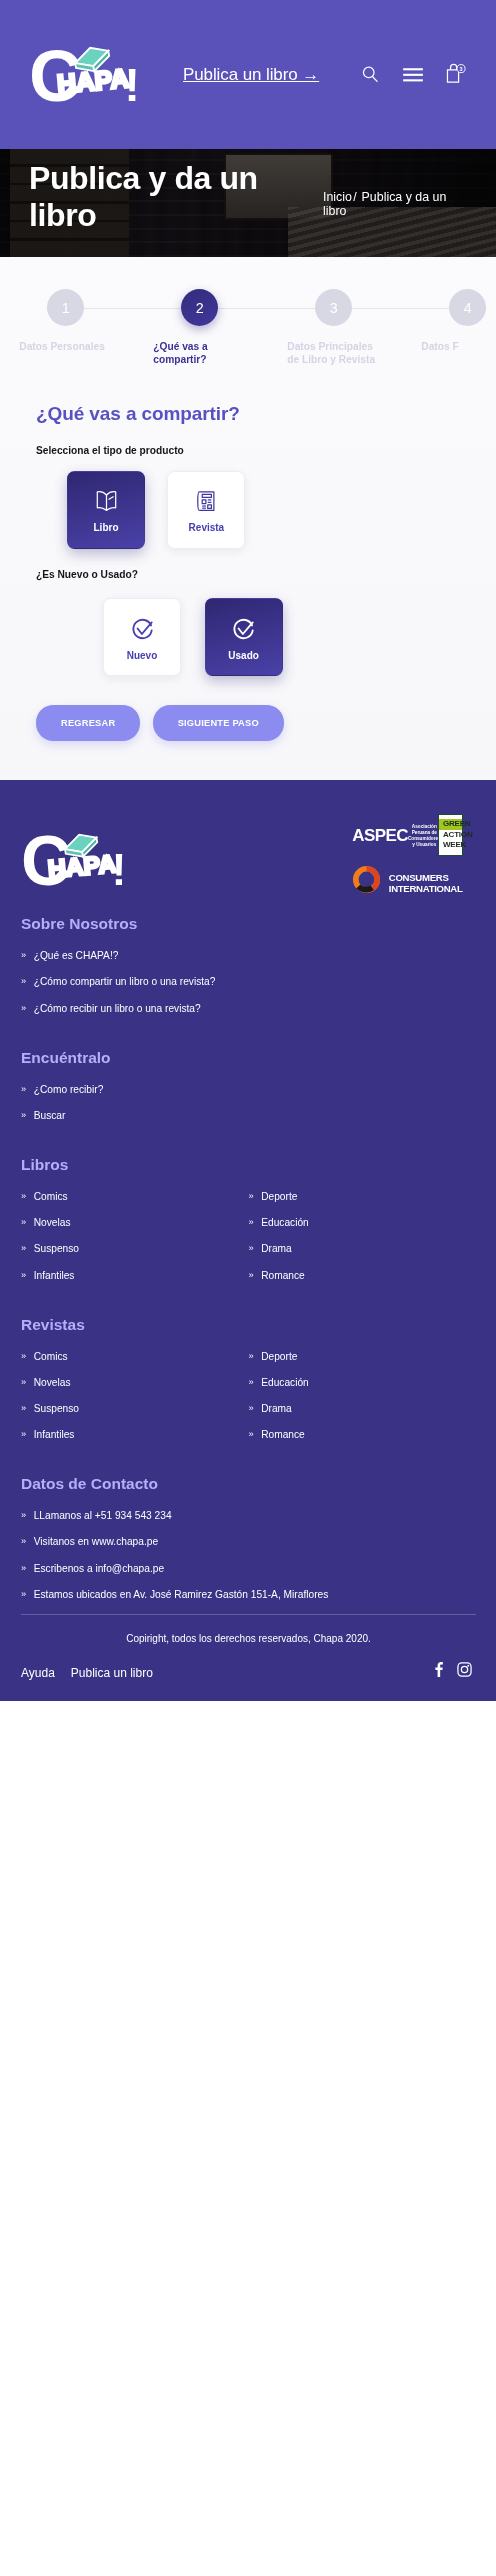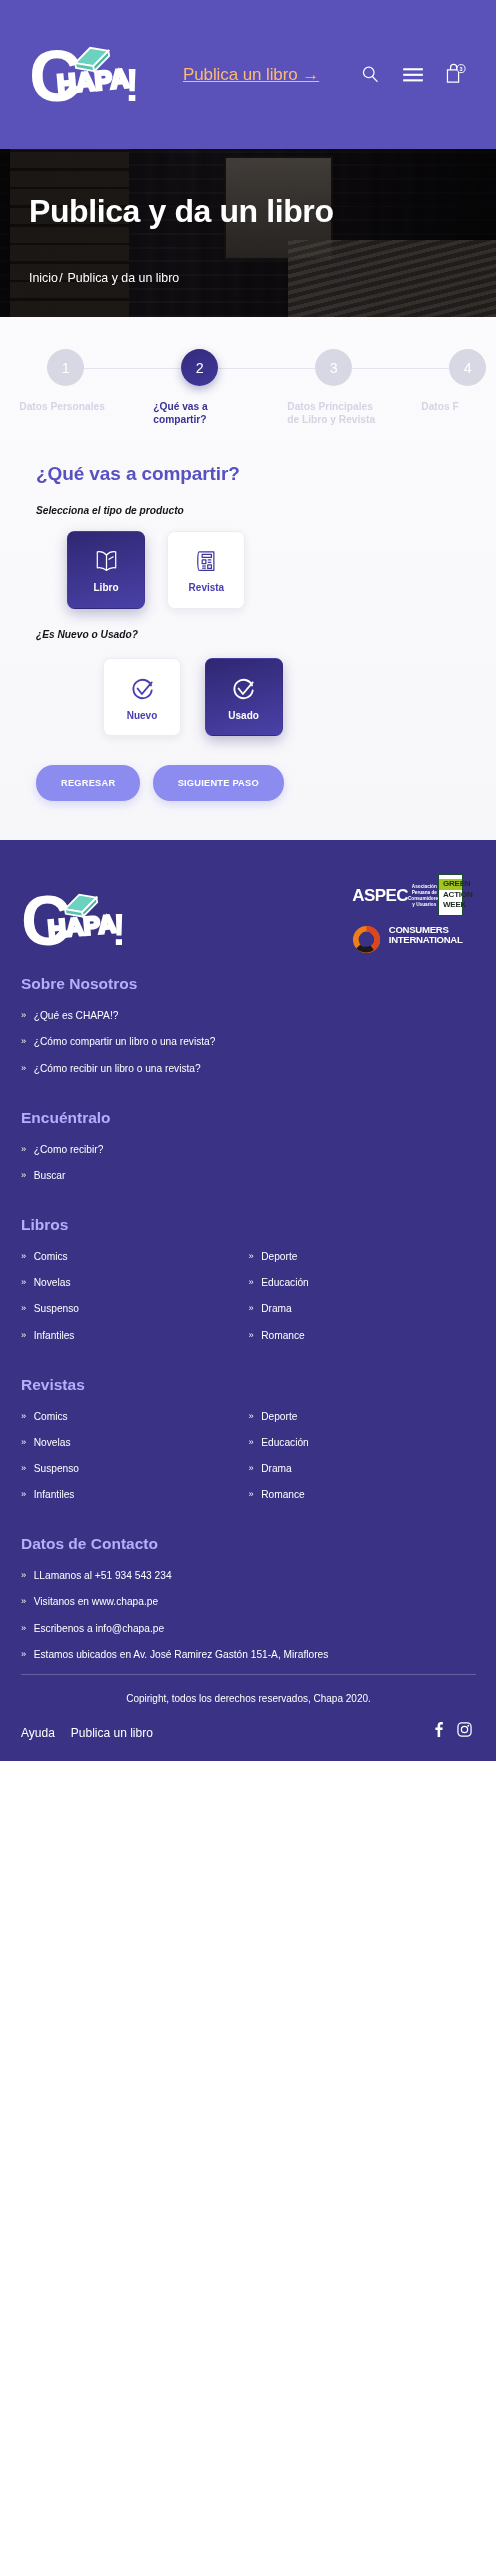--- a/index.html
+++ b/index.html
@@ -21,47 +21,47 @@
     overflow: hidden;
   }
   .logo {
     position: relative;
     width: 124px;
     height: 78px;
     flex: none;
   }
   .logo svg { display:block; }
   .header-link {
-    color: #fdba74;
+    color: #ffffff;
     font-size: 17px;
     font-weight: 400;
     margin-left: 30px;
     white-space: nowrap;
     letter-spacing: -0.1px;
   }
   .header-icons {
     margin-left: auto;
     display: flex;
     align-items: center;
     gap: 17.4px;
   }
   .icon-btn { width: 25px; height: 26px; position: relative; display:flex; align-items:center; justify-content:center;}
 
   
   .hero {
     position: relative;
-    height: 168px;
+    height: 108px;
     background:
       linear-gradient(rgba(15,12,20,0.80), rgba(15,12,20,0.80)),
       repeating-linear-gradient(90deg, #3a332e 0px, #2a2521 11.2px, #433b33 21px, #221d1a 32px, #3a332e 43px),
       #241f1c;
     overflow: hidden;
     padding: 0 29px;
     display: flex;
-    flex-direction: column;
+    flex-direction: row;
     justify-content: center;
   }
   .hero::before{
     content:"";
     position:absolute; inset:0;
     background:
       linear-gradient(100deg, rgba(0,0,0,0.75) 0%, rgba(0,0,0,0.25) 35%, rgba(0,0,0,0.55) 70%, rgba(0,0,0,0.8) 100%),
       repeating-linear-gradient(0deg, rgba(255,255,255,0.035) 0 1.9px, rgba(0,0,0,0.05) 1.9px 13.7px);
     pointer-events:none;
   }
@@ -157,21 +157,20 @@
     font-size: 19px;
     font-weight: 700;
     padding: 36px 0 0 36px;
     letter-spacing: -0.1px;
   }
   .field-label {
     color: #15141a;
     font-size: 10.2px;
     font-weight: 700;
     padding: 20px 0 0 36px;
-    font-style: italic;
   }
 
   .card-row { display: flex; padding: 15px 2px 0 67px; gap: 22.4px; }
   .choice-card {
     width: 78px; height: 78px;
     border-radius: 7.5px;
     background: #ffffff;
     border: 0.6px solid #ececf3;
     box-shadow: 0 2.5px 8.7px rgba(30,25,70,0.07);
     display: flex; flex-direction: column;
@@ -234,21 +233,21 @@
   .aspec-word { font-size: 17px; font-weight: 700; letter-spacing: -0.6px; color:#fff; line-height: 1;}
   .aspec-sub { font-size: 4.7px; font-weight: 700; text-align: center; line-height: 1.25; margin-top: 1.9px; }
 
   .gaw {
     width: 25px; background: #ffffff; border: 0.9px solid #1d4d2e;
     padding: 3.7px 0 4.3px 0; display: flex; flex-direction: column; align-items: flex-start;
   }
   .gaw-line { font-size: 8px; font-weight: 700; color: #1c2a1f; padding: 0 3.7px; line-height: 1.32; letter-spacing: -0.2px;}
   .gaw-line.hl { background: #a4c520; width: 100%; color: #14301c;}
 
-  .ci { display: flex; align-items: flex-start; gap: 7.5px; }
+  .ci { display: flex; align-items: flex-end; gap: 7.5px; }
   .ci-word { font-size: 9.6px; font-weight: 700; line-height: 1.05; letter-spacing: -0.3px;}
 
   .fsec { padding: 0 21px; }
   .fsec-title {
     color: #b7aefb;
     font-size: 15.5px;
     font-weight: 700;
     margin-bottom: 16px;
   }
   .flist { list-style: none; }

